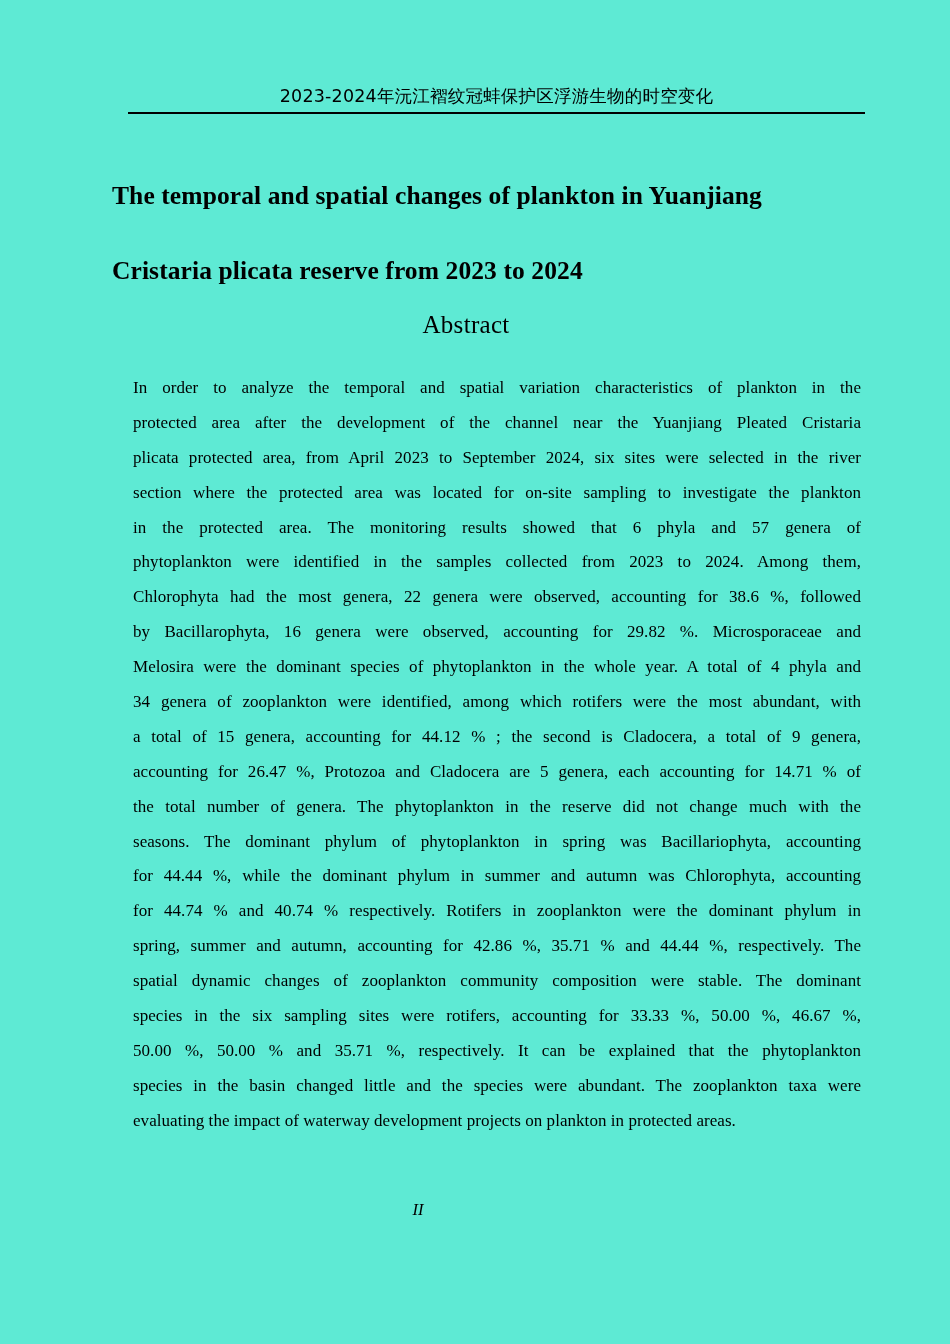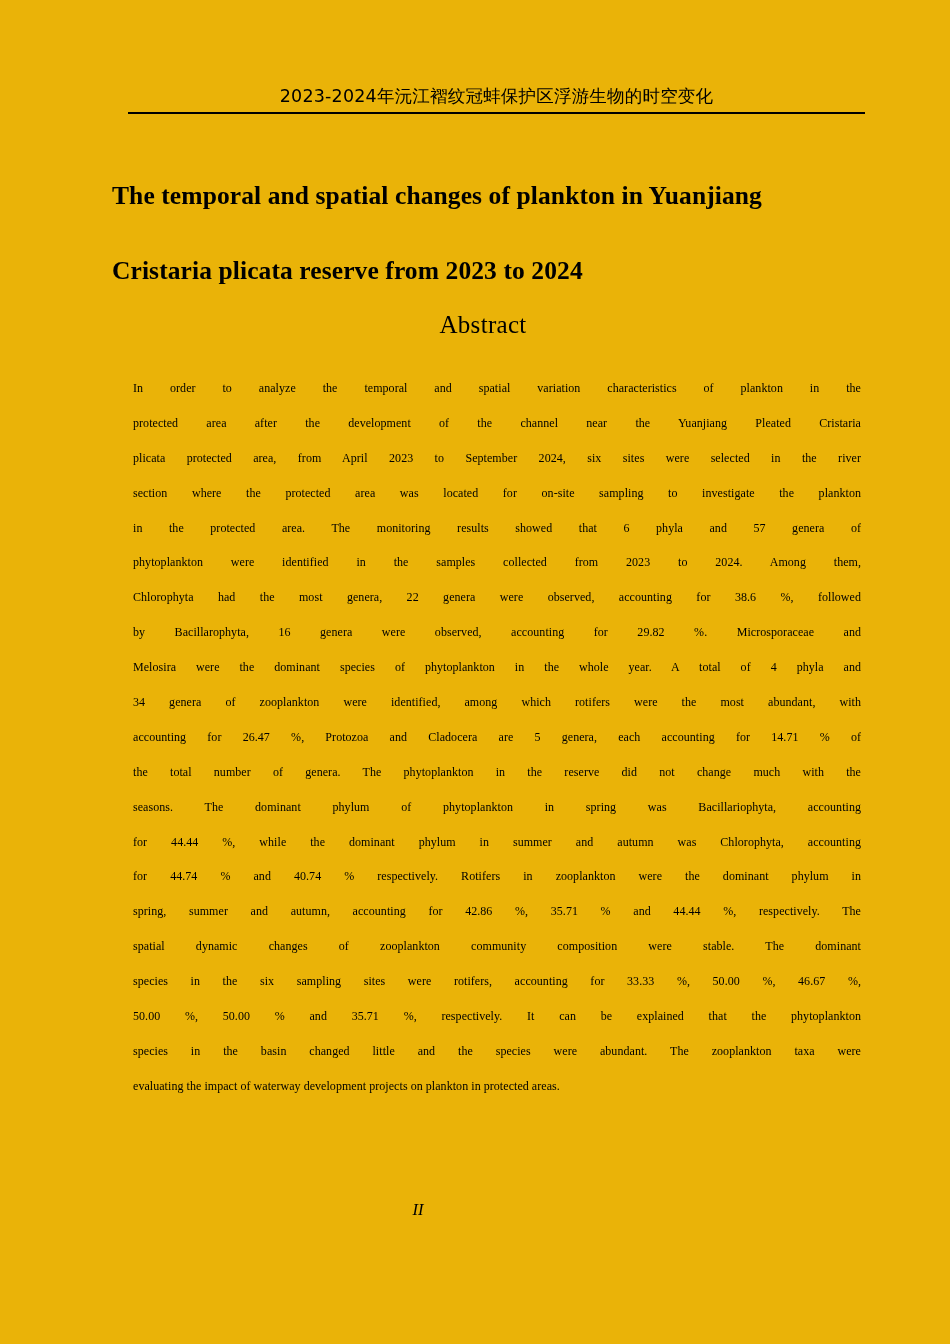--- a/index.html
+++ b/index.html
@@ -9,21 +9,21 @@
   }
   body {
     font-family: "Liberation Serif", "DejaVu Serif", serif;
     color: #000000;
   }
   .page {
     position: relative;
     width: 950px;
     height: 1344px;
     margin: 0 auto;
-    background: #eab308;
+    background: #5eead4;
     overflow: hidden;
     box-sizing: border-box;
   }
 
   
   .header-block {
     position: absolute;
     left: 128px;
     top: 84px;
     width: 737px;
@@ -55,39 +55,39 @@
     font-weight: bold;
     font-size: 25.5px;
     line-height: 75px;
     letter-spacing: 0.1px;
     white-space: nowrap;
   }
 
   
   .abstract-heading {
     position: absolute;
-    left: 120px;
+    left: 103px;
     top: 305px;
     width: 726px;
     text-align: center;
     font-size: 25px;
     line-height: 40px;
     font-weight: normal;
     letter-spacing: 0.3px;
   }
 
   
   .body-block {
     position: absolute;
     left: 133px;
     top: 371px;
     width: 728px;
   }
   .body-line {
-    font-size: 12px;
+    font-size: 17px;
     line-height: 34.9px;
     height: 34.9px;
     text-align: justify;
     text-align-last: justify;
     white-space: nowrap;
     letter-spacing: 0.05px;
   }
   .body-line.last-line {
     text-align: left;
     text-align-last: left;
@@ -126,20 +126,21 @@
     <div class="body-line">In order to analyze the temporal and spatial variation characteristics of plankton in the</div>
     <div class="body-line">protected area after the development of the channel near the Yuanjiang Pleated Cristaria</div>
     <div class="body-line">plicata protected area, from April 2023 to September 2024, six sites were selected in the river</div>
     <div class="body-line">section where the protected area was located for on-site sampling to investigate the plankton</div>
     <div class="body-line">in the protected area. The monitoring results showed that 6 phyla and 57 genera of</div>
     <div class="body-line">phytoplankton were identified in the samples collected from 2023 to 2024. Among them,</div>
     <div class="body-line">Chlorophyta had the most genera, 22 genera were observed, accounting for 38.6 %, followed</div>
     <div class="body-line">by Bacillarophyta, 16 genera were observed, accounting for 29.82 %. Microsporaceae and</div>
     <div class="body-line">Melosira were the dominant species of phytoplankton in the whole year. A total of 4 phyla and</div>
     <div class="body-line">34 genera of zooplankton were identified, among which rotifers were the most abundant, with</div>
+    <div class="body-line">a total of 15 genera, accounting for 44.12 % ; the second is Cladocera, a total of 9 genera,</div>
     <div class="body-line">accounting for 26.47 %, Protozoa and Cladocera are 5 genera, each accounting for 14.71 % of</div>
     <div class="body-line">the total number of genera. The phytoplankton in the reserve did not change much with the</div>
     <div class="body-line">seasons. The dominant phylum of phytoplankton in spring was Bacillariophyta, accounting</div>
     <div class="body-line">for 44.44 %, while the dominant phylum in summer and autumn was Chlorophyta, accounting</div>
     <div class="body-line">for 44.74 % and 40.74 % respectively. Rotifers in zooplankton were the dominant phylum in</div>
     <div class="body-line">spring, summer and autumn, accounting for 42.86 %, 35.71 % and 44.44 %, respectively. The</div>
     <div class="body-line">spatial dynamic changes of zooplankton community composition were stable. The dominant</div>
     <div class="body-line">species in the six sampling sites were rotifers, accounting for 33.33 %, 50.00 %, 46.67 %,</div>
     <div class="body-line">50.00 %, 50.00 % and 35.71 %, respectively. It can be explained that the phytoplankton</div>
     <div class="body-line">species in the basin changed little and the species were abundant. The zooplankton taxa were</div>

